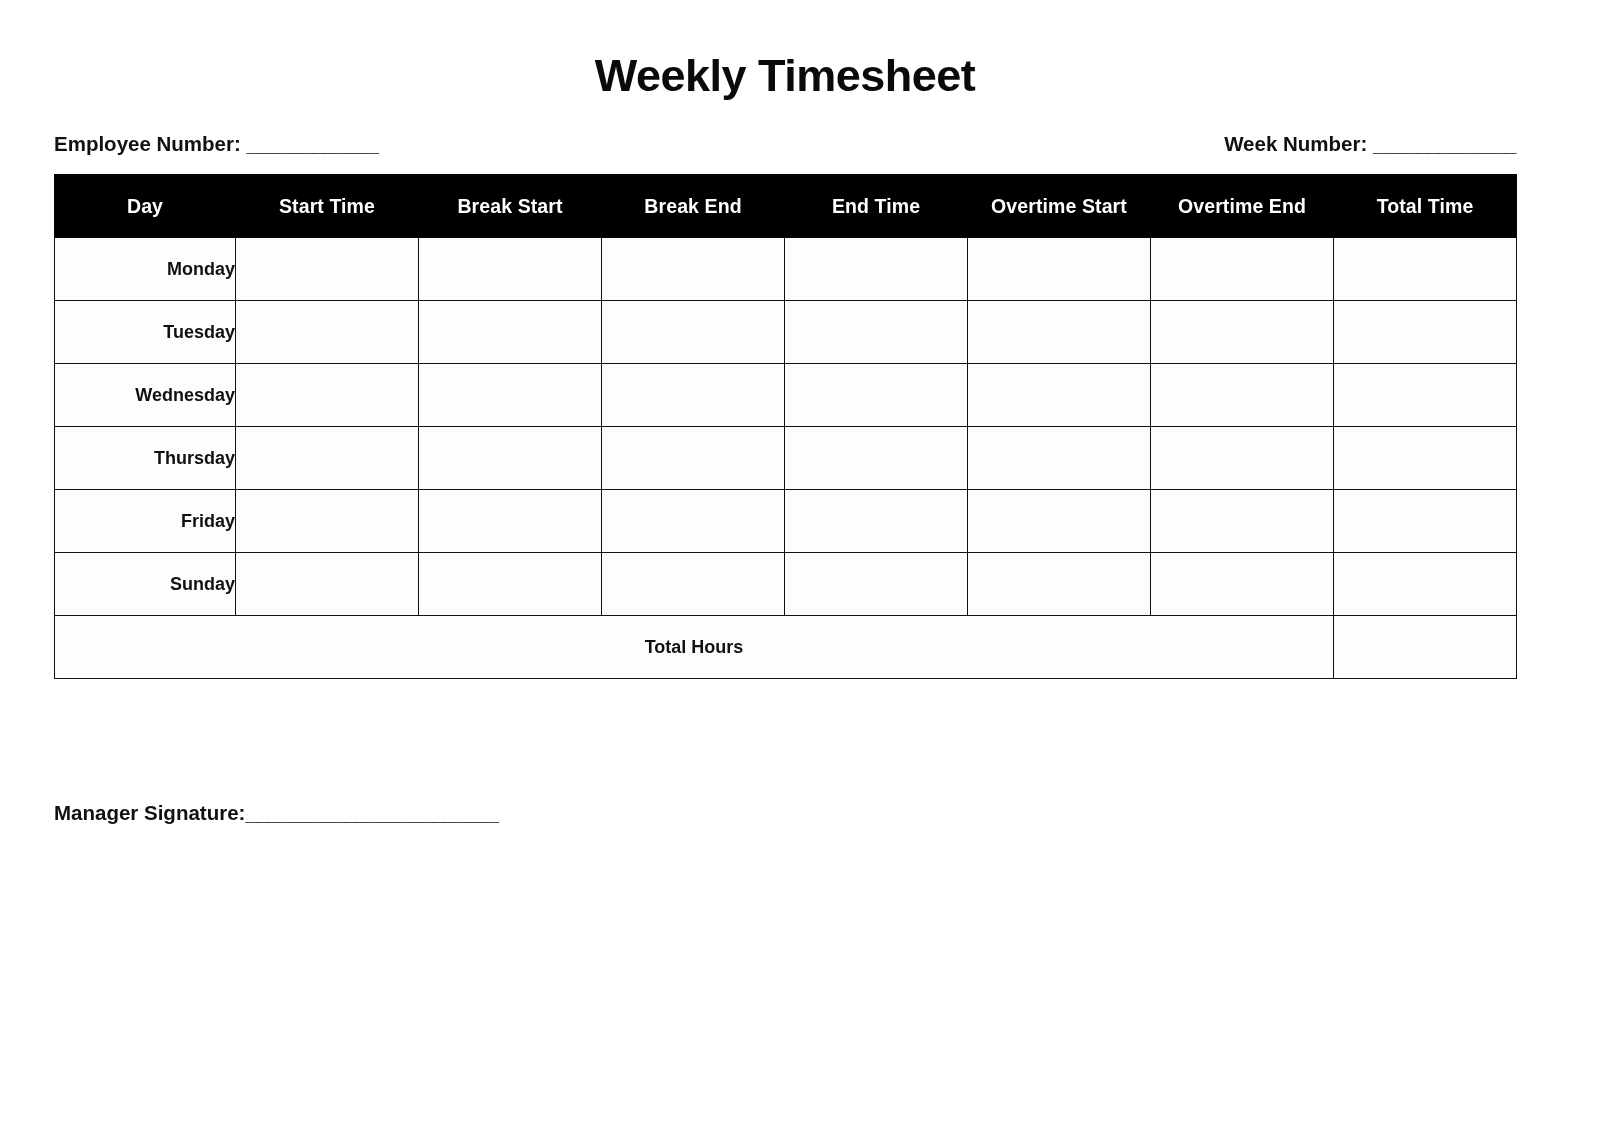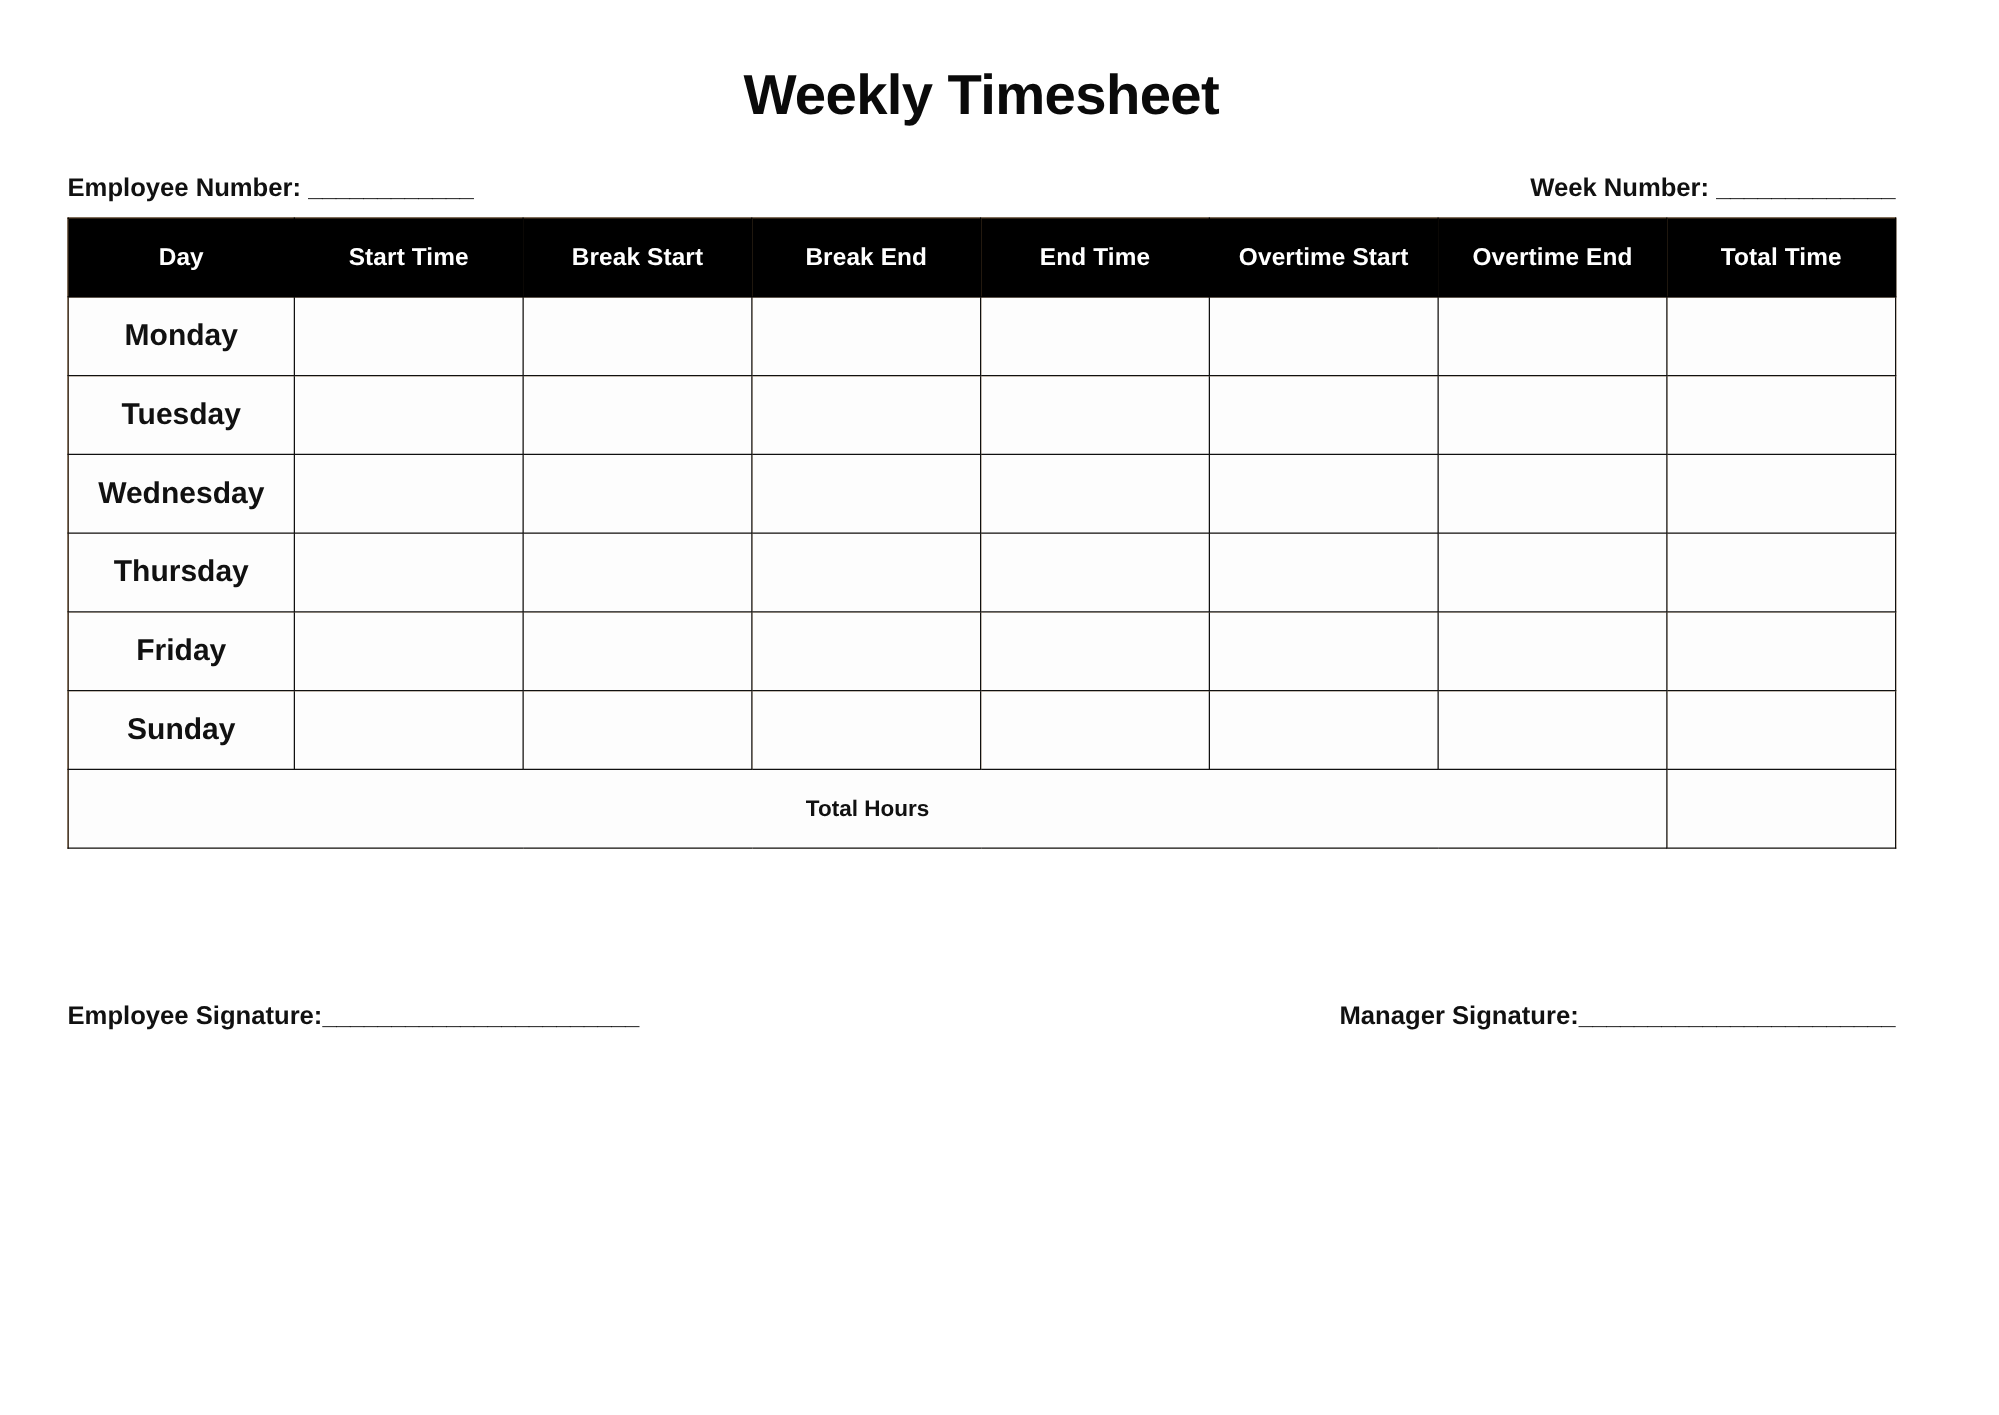--- a/index.html
+++ b/index.html
@@ -41,21 +41,21 @@
 
   
   .meta-row {
     position: absolute;
     left: 54px;
     top: 132px;
     width: 1462px;
     height: 32px;
     display: flex;
     justify-content: space-between;
-    align-items: flex-end;
+    align-items: flex-start;
   }
   .meta-field {
     font-size: 20.5px;
     font-weight: 700;
     white-space: nowrap;
     line-height: 1.2;
     color: #111111;
   }
   .meta-field .meta-blank {
     font-weight: 700;
@@ -92,22 +92,22 @@
   .timesheet thead th.col-day {
     border-left-color: #000000;
   }
 
   .timesheet tbody td {
     height: 62px;
     background: #fdfdfd;
     vertical-align: middle;
   }
   .day-cell {
-    text-align: center;
-    font-size: 24px;
+    text-align: right;
+    font-size: 18px;
     font-weight: 700;
     color: #111111;
   }
   .entry-cell {
     background: #fdfdfd;
   }
   .total-row td {
     height: 62px;
   }
   .total-label-cell {
@@ -252,18 +252,17 @@
 
       <tr class="total-row">
         <td class="total-label-cell" colspan="7">Total Hours</td>
         <td class="entry-cell"></td>
       </tr>
 
     </tbody>
   </table>
 
   <div class="sig-row">
-    <div class="sig-field"><span>Employee Signature:</span><span class="sig-blank">_______________________</span></div>
 
     <div class="sig-field"><span>Manager Signature:</span><span class="sig-blank">_______________________</span></div>
   </div>
 
 </div>
 
 </body></html>

